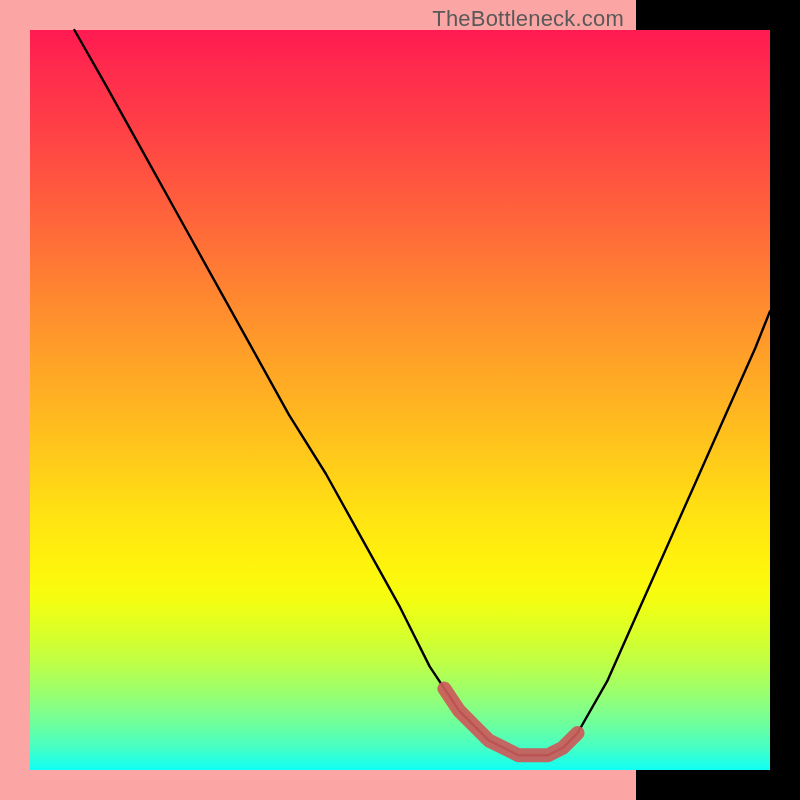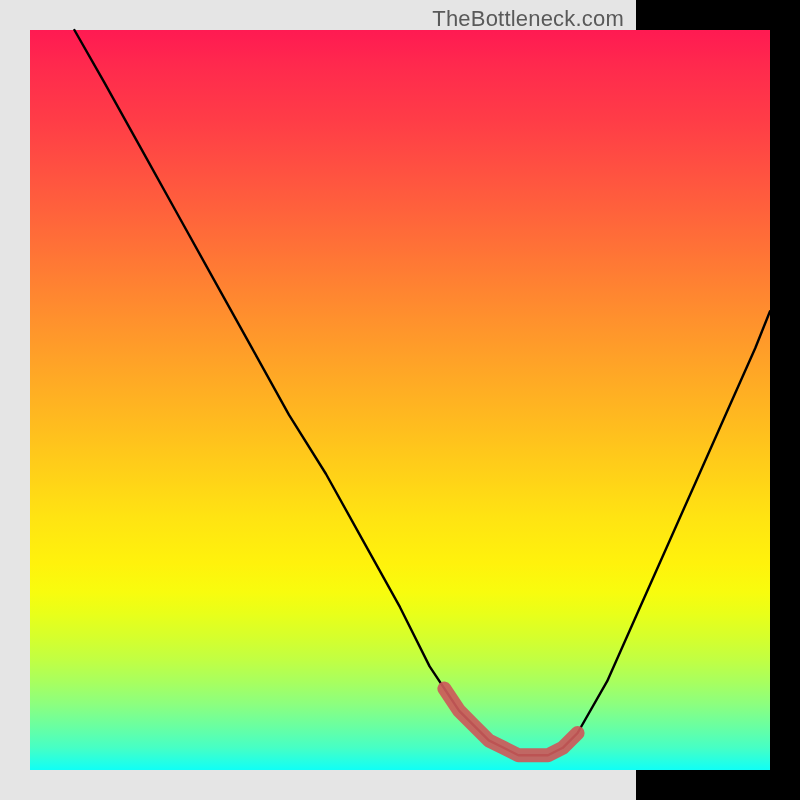--- a/index.html
+++ b/index.html
@@ -8,21 +8,21 @@
     width: 800px;
     height: 800px;
     overflow: hidden;
     background: #000;
     font-family: Arial, Helvetica, sans-serif;
   }
   .frame {
     position: relative;
     width: 636px;
     height: 800px;
-    background: #e5e5e5;
+    background: #fca5a5;
   }
   .plot-area {
     position: absolute;
     left: 30px;
     top: 30px;
     width: 740px;
     height: 740px;
     
     background: linear-gradient(to bottom,
       #ff1a52 0%,

